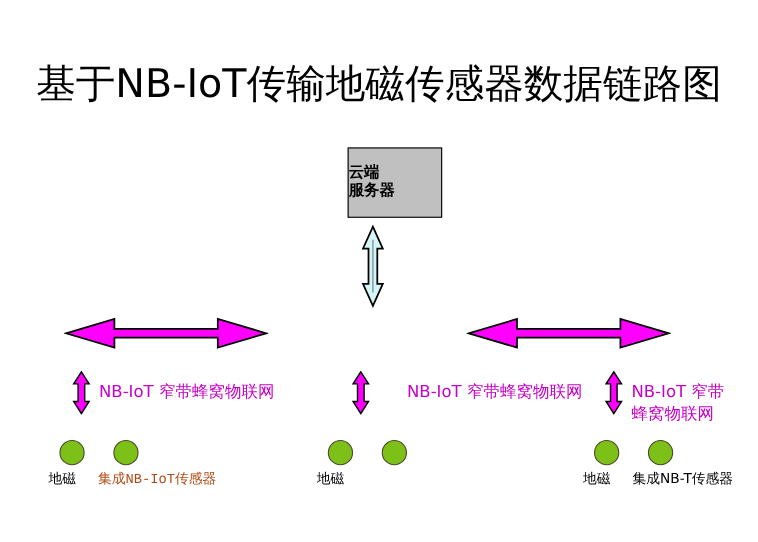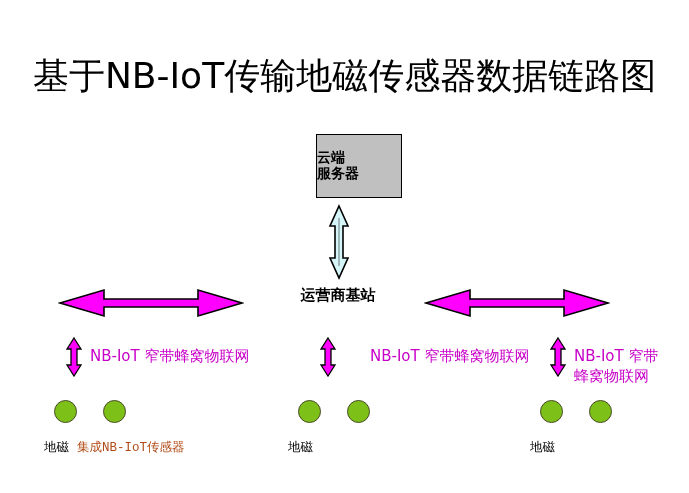--- a/index.html
+++ b/index.html
@@ -66,21 +66,21 @@
   #link-center .link-text{padding-top:9px;padding-left:26px;}
   #link-right{left:548px;top:337px;}
 
   
   .node-group{position:absolute;}
   .node-dots{display:flex;gap:26px;padding-left:10px;}
   .dot{
     width:21px;height:21px;border-radius:50%;
     background:#7dc017;border:1.2px solid #4a4a2a;
   }
-  .node-labels{display:flex;gap:8px;margin-top:16px;font-size:12.5px;white-space:nowrap;}
+  .node-labels{display:flex;gap:20px;margin-top:4px;font-size:12.5px;white-space:nowrap;}
   .node-labels .lbl-a{color:#000;}
   .node-labels .lbl-b{color:#000;}
   .node-labels .lbl-b.orange{color:#b04a14;font-family:Liberation Mono, monospace;}
 
   #nodes-left{left:44px;top:400px;}
   #nodes-center{left:288px;top:400px;}
   #nodes-right{left:530px;top:400px;}
 </style>
 </head>
 <body>
@@ -95,21 +95,20 @@
     <span>服务器</span>
   </div>
 
   <span class="cyan-arrow">
     <svg viewBox="0 0 38 76" width="38" height="76">
       <polygon points="19,2 28,22 23,22 23,54 28,54 19,74 10,54 15,54 15,22 10,22" fill="#d6f5f8" stroke="#000000" stroke-width="1.6" stroke-linejoin="miter"></polygon>
       <line x1="19" y1="14" x2="19" y2="62" stroke="#7b8f94" stroke-width="1.2"></line>
     </svg>
   </span>
 
-  <div class="base-station">运营商基站</div>
 
   <span class="h-arrow left">
     <svg viewBox="0 0 186 34" width="186" height="34" preserveAspectRatio="none">
       <polygon points="2,17 46,4 46,13 140,13 140,4 184,17 140,30 140,21 46,21 46,30" fill="#ff00ff" stroke="#000000" stroke-width="1.6" stroke-linejoin="miter"></polygon>
     </svg>
   </span>
 
   <span class="h-arrow right">
     <svg viewBox="0 0 186 34" width="186" height="34" preserveAspectRatio="none">
       <polygon points="2,17 46,4 46,13 140,13 140,4 184,17 140,30 140,21 46,21 46,30" fill="#ff00ff" stroke="#000000" stroke-width="1.6" stroke-linejoin="miter"></polygon>
@@ -164,16 +163,17 @@
     </div>
   </div>
 
   <div class="node-group" id="nodes-right">
     <div class="node-dots">
       <span class="dot"></span>
       <span class="dot"></span>
     </div>
     <div class="node-labels">
       <span class="lbl-a">地磁</span>
+      <span class="lbl-b">集成NB-T传感器</span>
     </div>
   </div>
 
 </div>
 
 </body></html>

